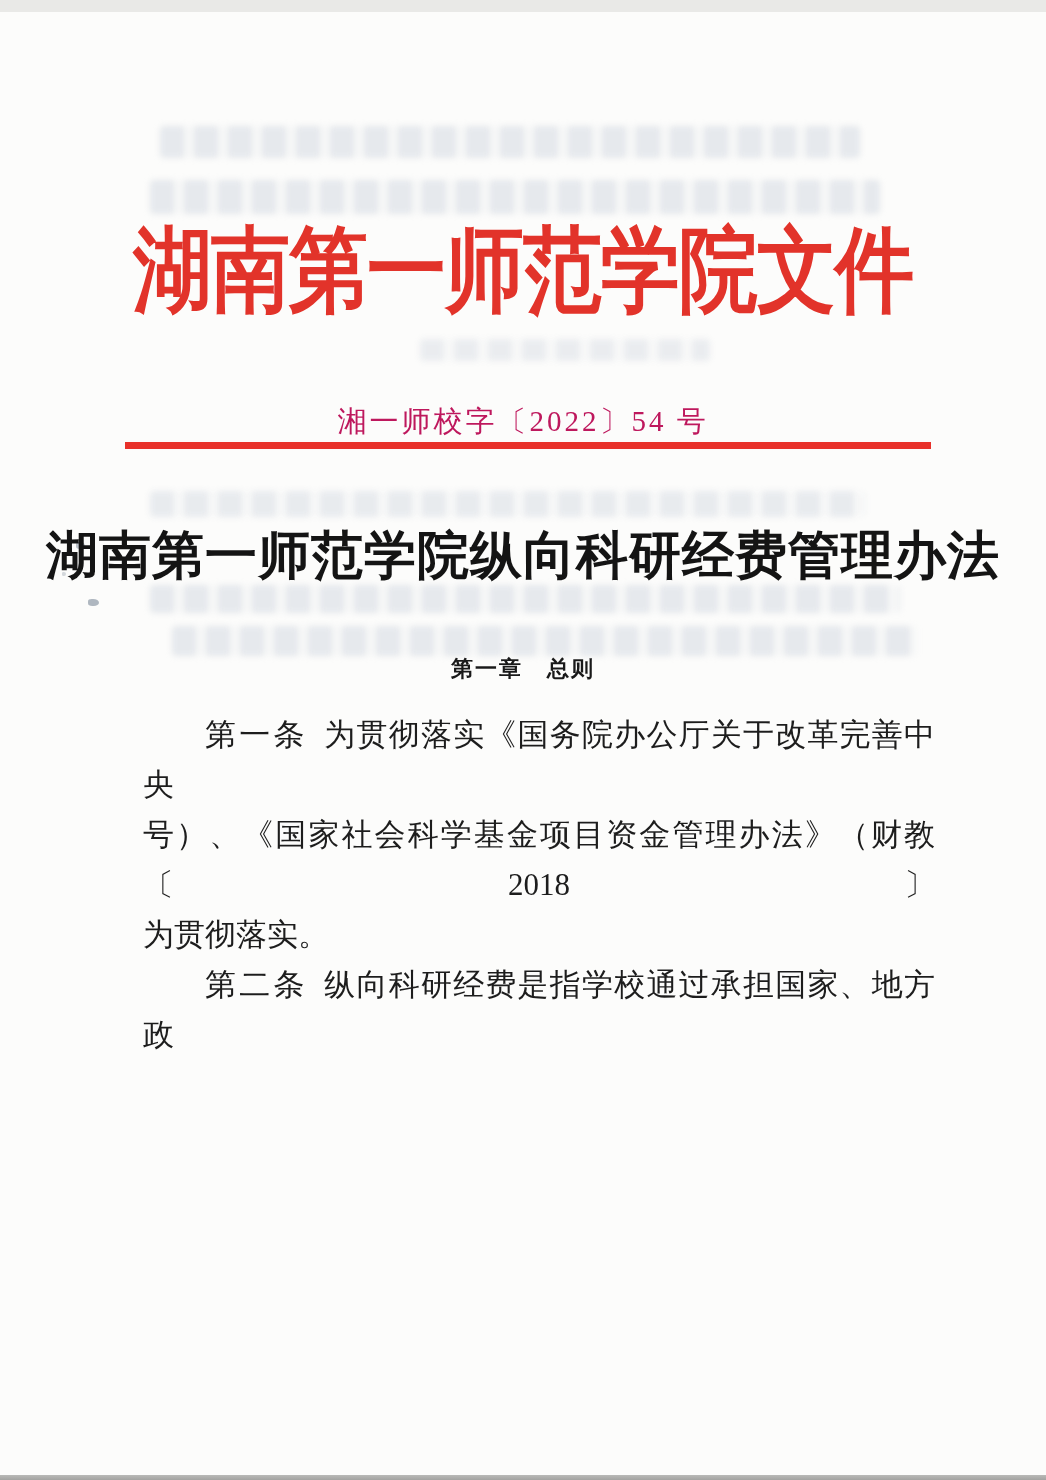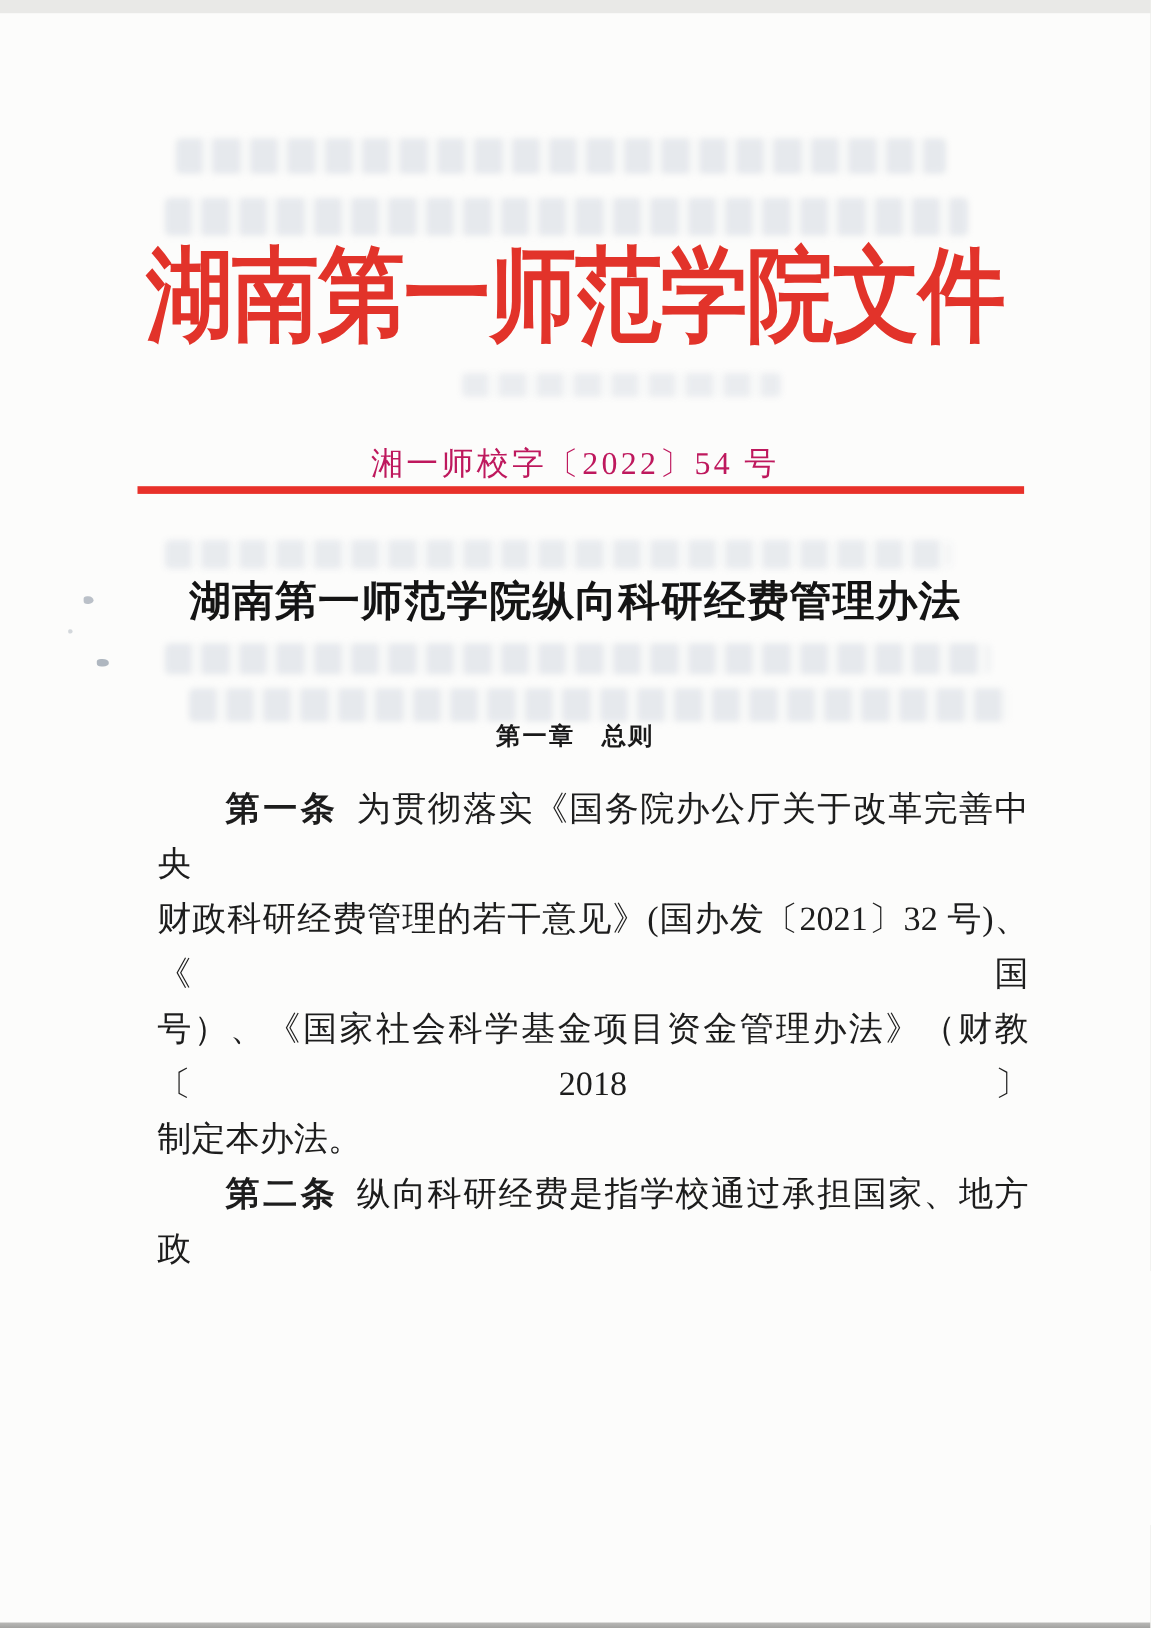--- a/index.html
+++ b/index.html
@@ -57,21 +57,21 @@
     color:#be185d;
   }
   .red-line{
     position:absolute;left:125px;top:430px;
     width:806px;height:7px;
   }
   .doc-title{
     position:absolute;left:0;top:509px;width:100%;
     text-align:center;
     font-weight:bold;
-    font-size:38px;
+    font-size:52px;
     letter-spacing:1px;
     color:#141414;
     white-space:nowrap;
   }
   .chapter-heading{
     position:absolute;left:0;top:642px;width:100%;
     text-align:center;
     font-family:"Liberation Sans","DejaVu Sans",sans-serif;
     font-weight:bold;
     font-size:22px;
@@ -88,21 +88,21 @@
     text-align:left;
   }
   .doc-body .line.fill{
     text-align:justify;
     text-align-last:justify;
     text-justify:inter-character;
   }
   .doc-body .line.first{
     text-indent:2em;
   }
-  .article-label{font-weight:bold;letter-spacing:2px;}
+  .article-label{font-weight:normal;letter-spacing:2px;}
 </style>
 </head>
 <body>
 
 <div class="page">
 
   <div class="ghost g1"></div>
   <div class="ghost g2"></div>
   <div class="ghost g3"></div>
   <div class="ghost g4"></div>
@@ -118,21 +118,20 @@
   <div class="doc-number">湘一师校字〔2022〕54 号</div>
 
   <div class="red-line" style="background: rgb(232, 49, 42);"></div>
 
   <div class="doc-title">湖南第一师范学院纵向科研经费管理办法</div>
 
   <div class="chapter-heading">第一章　总则</div>
 
   <div class="doc-body">
       <div class="line fill first"><span class="article-label">第一条</span> 为贯彻落实《国务院办公厅关于改革完善中央</div>
-      <div class="line fill">财政科研经费管理的若干意见》(国办发〔2021〕32 号)、《国</div>
       <div class="line fill">号）、《国家社会科学基金项目资金管理办法》（财教〔2018〕</div>
-      <div class="line">制定本办法。</div>
+      <div class="line">为贯彻落实。</div>
       <div class="line fill first"><span class="article-label">第二条</span> 纵向科研经费是指学校通过承担国家、地方政</div>
     </div>
 
   <div class="scan-edge"></div>
 
 </div>
 
 </body></html>

